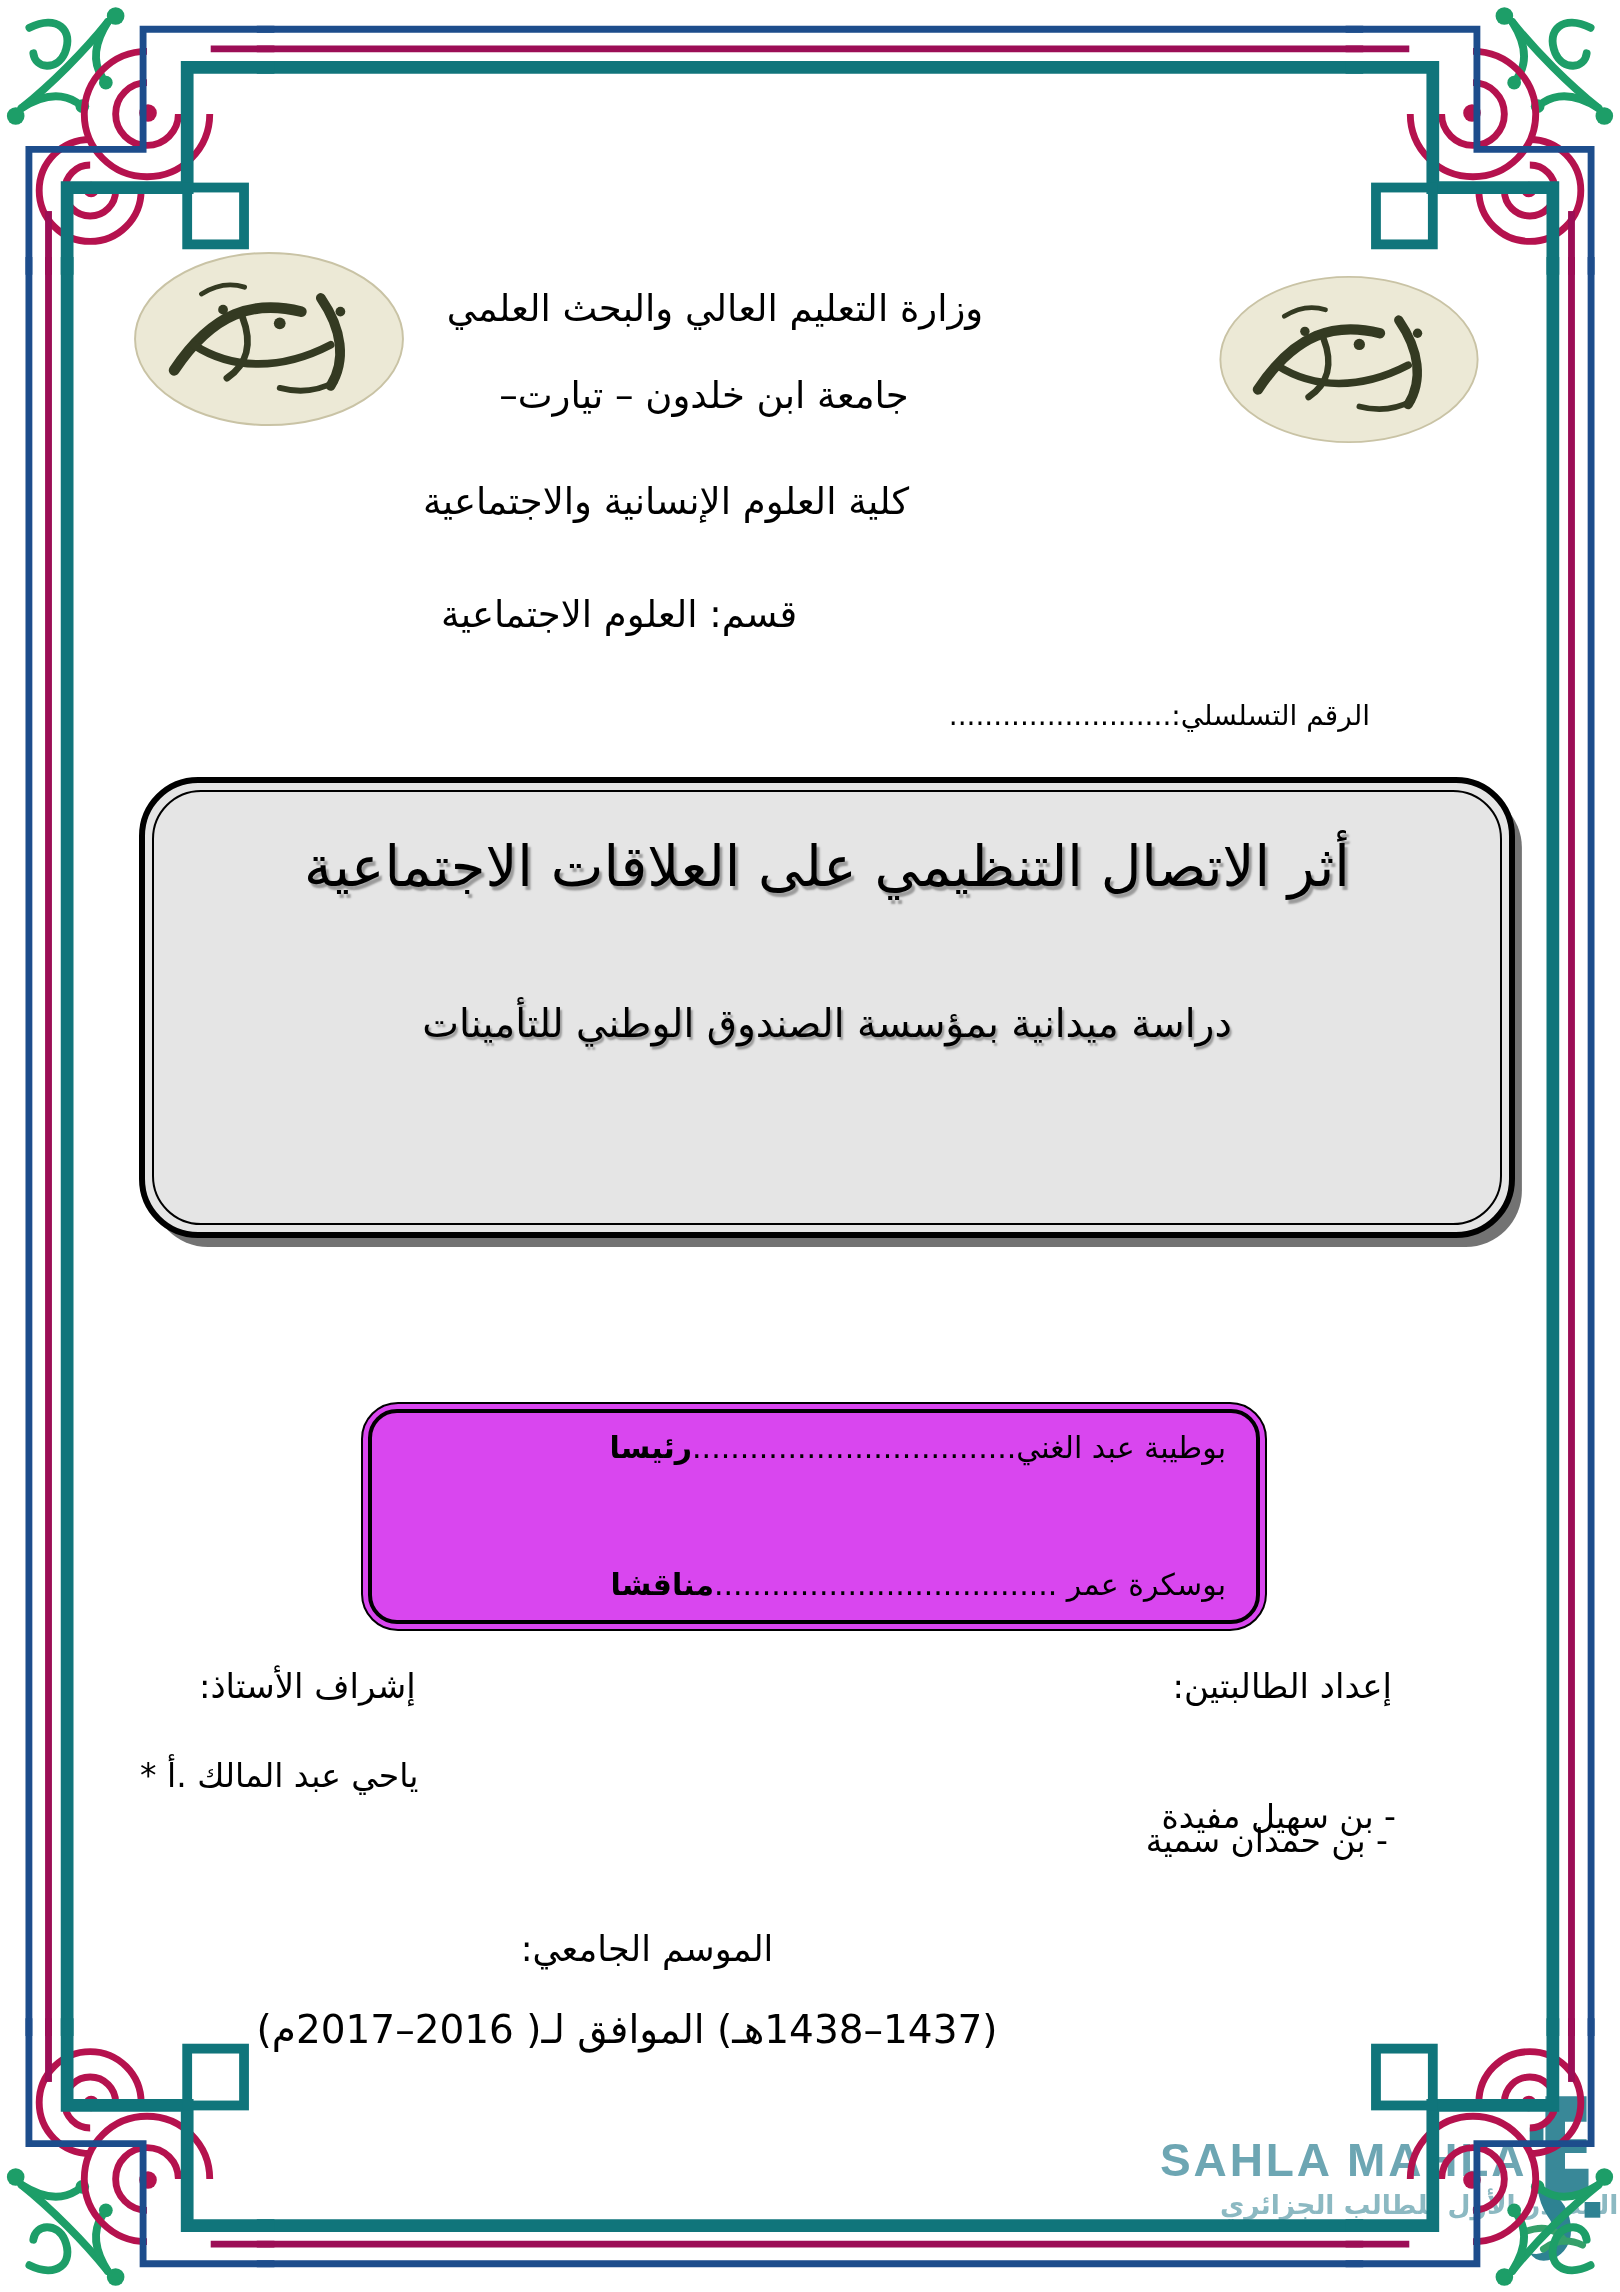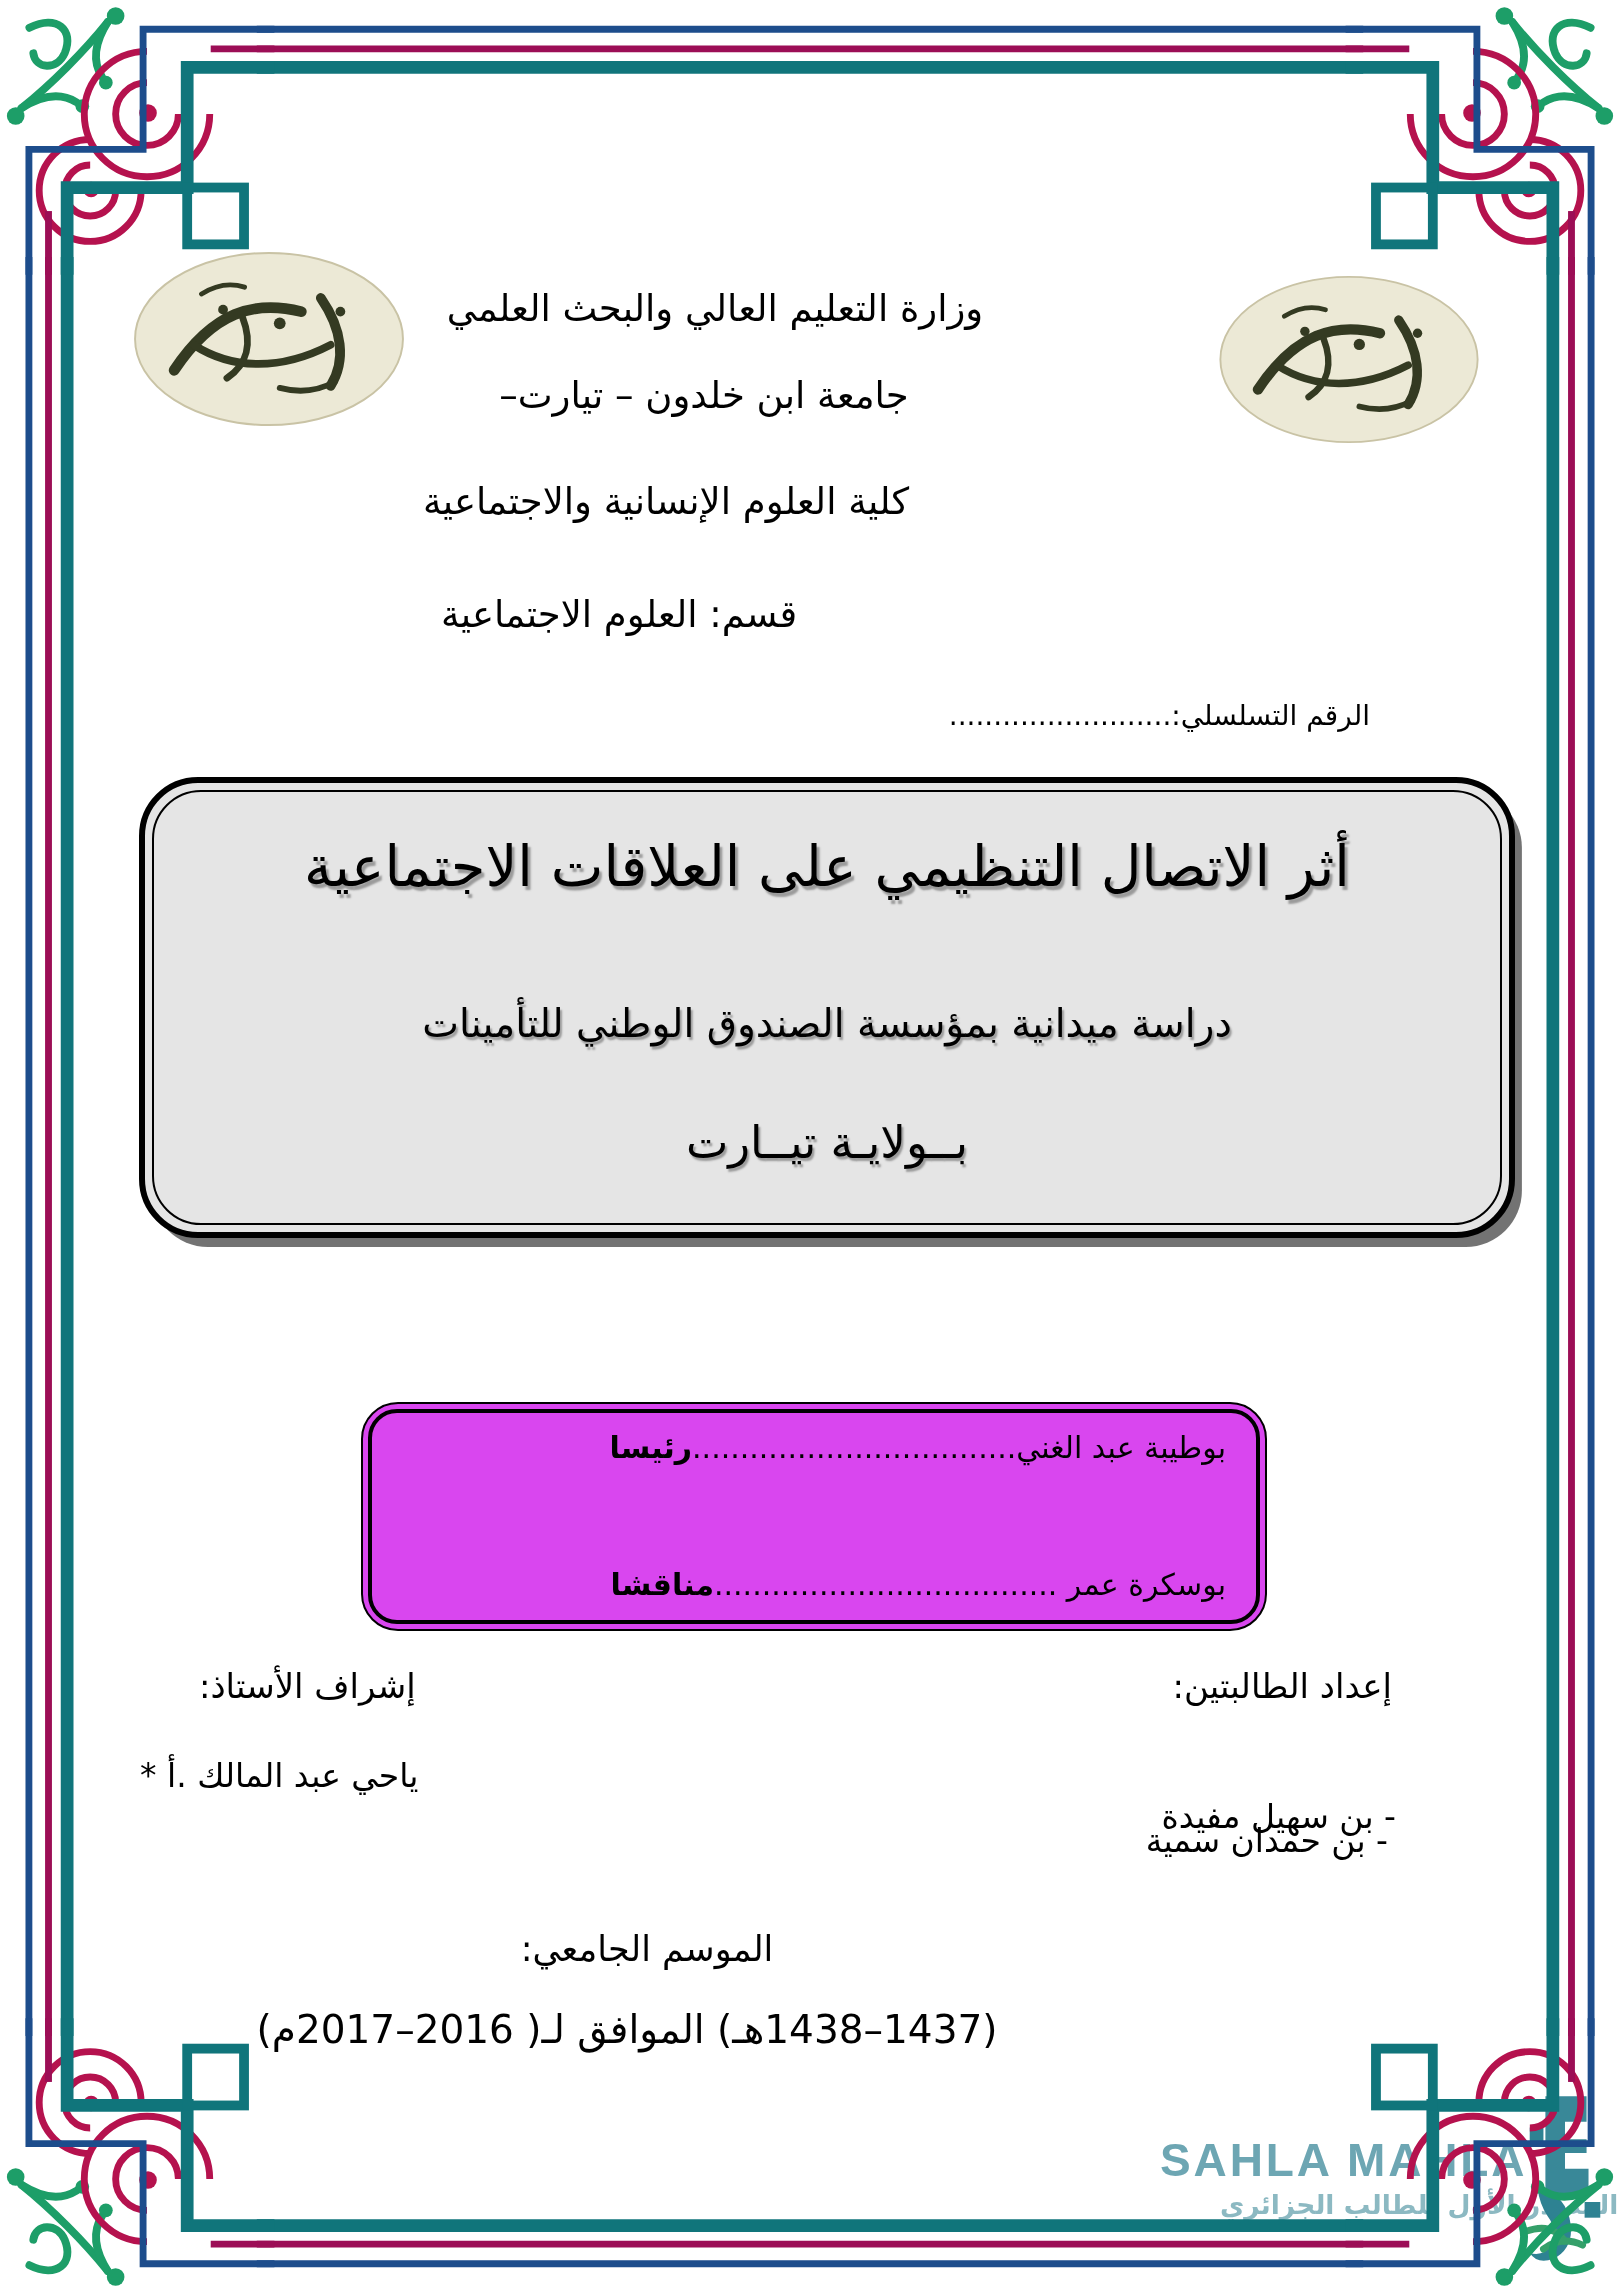--- a/index.html
+++ b/index.html
@@ -211,21 +211,20 @@
     <div class="line centered l-faculty" dir="rtl">كلية العلوم الإنسانية والاجتماعية</div>
     <div class="line centered l-dept" dir="rtl">قسم: العلوم الاجتماعية</div>
     <div class="line l-serial">
       <span>الرقم التسلسلي:</span><span>.........................</span>
     </div>
 
     <div class="title-box">
       <div class="title-box-inner"></div>
       <div class="line centered tb-title" dir="rtl">أثر الاتصال التنظيمي على العلاقات الاجتماعية</div>
       <div class="line centered tb-subtitle" dir="rtl">دراسة ميدانية بمؤسسة الصندوق الوطني للتأمينات</div>
-      <div class="line centered tb-location" dir="rtl">بــولايـة تيــارت</div>
     </div>
 
 
     <div class="committee-box">
       <div class="committee-inner"></div>
       <div class="committee-row cr-0">
         <span class="name">بوطيبة عبد الغني</span><span class="dots">..................................</span><span class="role">رئيسا</span>
       </div>
       <div class="committee-row cr-2">
         <span class="name">بوسكرة عمر </span><span class="dots">....................................</span><span class="role">مناقشا</span>

